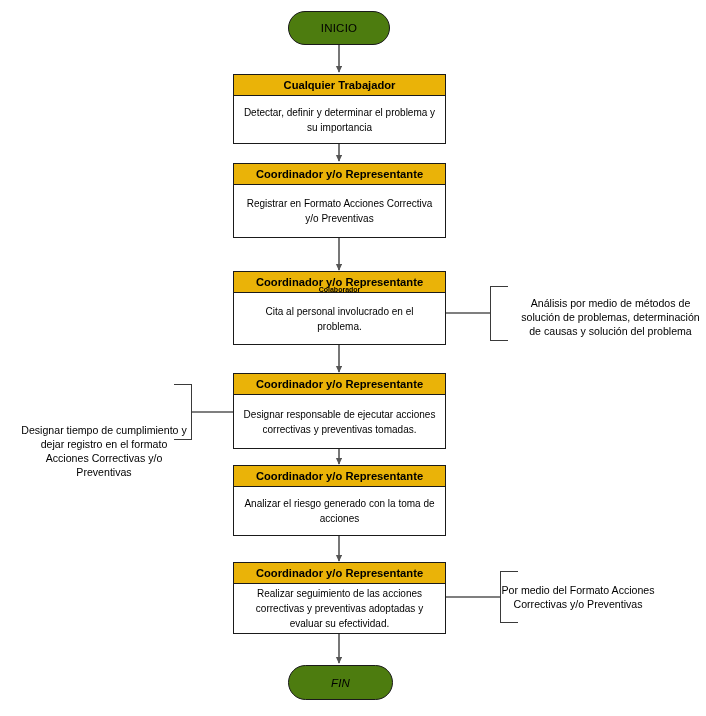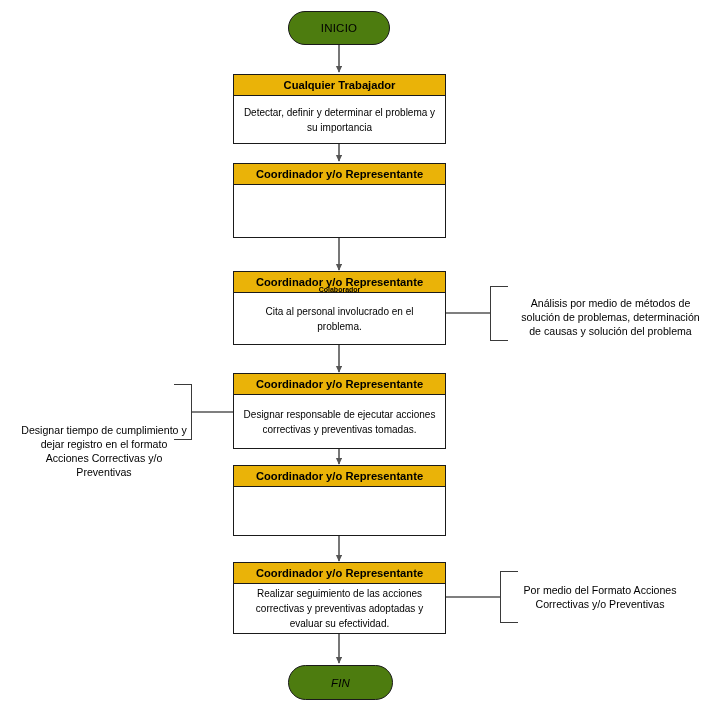--- a/index.html
+++ b/index.html
@@ -84,37 +84,39 @@
   <span>INICIO</span>
 </div>
 
 <div class="proc" style="left:233px;top:74px;width:213px;height:70px;">
   <div class="hdr">Cualquier Trabajador</div>
   <div class="body">Detectar, definir y determinar el problema y su importancia</div>
 </div>
 
 <div class="proc" style="left:233px;top:163px;width:213px;height:75px;">
   <div class="hdr">Coordinador y/o Representante</div>
+  <div class="body">Registrar en Formato Acciones Correctiva y/o Preventivas</div>
 </div>
 
 <div class="proc" style="left:233px;top:271px;width:213px;height:74px;">
   <div class="hdr">
     <span>Coordinador y/o Representante</span>
     <span class="overlap">Colaborador</span>
   </div>
   <div class="body">Cita al personal involucrado en el problema.</div>
 </div>
 
 <div class="proc" style="left:233px;top:373px;width:213px;height:76px;">
   <div class="hdr">Coordinador y/o Representante</div>
   <div class="body">Designar responsable de ejecutar acciones correctivas y preventivas tomadas.</div>
 </div>
 
 <div class="proc" style="left:233px;top:465px;width:213px;height:71px;">
   <div class="hdr">Coordinador y/o Representante</div>
+  <div class="body">Analizar el riesgo generado con la toma de acciones</div>
 </div>
 
 <div class="proc" style="left:233px;top:562px;width:213px;height:72px;">
   <div class="hdr">Coordinador y/o Representante</div>
   <div class="body">Realizar seguimiento de las acciones correctivas y preventivas adoptadas y evaluar su efectividad.</div>
 </div>
 
 <div class="terminator" style="left:288px;top:665px;width:103px;height:33px;font-style:italic;">
   <span>FIN</span>
 </div>
@@ -123,15 +125,15 @@
 <div class="note" style="left:492px;top:286px;width:214px;height:62px;display:flex;align-items:center;justify-content:center;padding-left:23px;">
   <span class="txt">Análisis por medio de métodos de solución de problemas, determinación de causas y solución del problema</span>
 </div>
 
 <div class="brk brk-right" style="left:174px;top:384px;width:18px;height:56px;"></div>
 <div class="note" style="left:20px;top:382px;width:168px;height:60px;display:flex;align-items:center;justify-content:center;margin-top:39px;">
   <span class="txt">Designar tiempo de cumplimiento y dejar registro en el formato Acciones Correctivas y/o Preventivas</span>
 </div>
 
 <div class="brk brk-left" style="left:500px;top:571px;width:18px;height:52px;"></div>
-<div class="note" style="left:502px;top:571px;width:196px;height:52px;display:flex;align-items:center;justify-content:center;">
+<div class="note" style="left:480px;top:571px;width:196px;height:52px;display:flex;align-items:center;justify-content:center;">
   <span class="txt">Por medio del Formato Acciones Correctivas y/o Preventivas</span>
 </div>
 
 </body></html>

